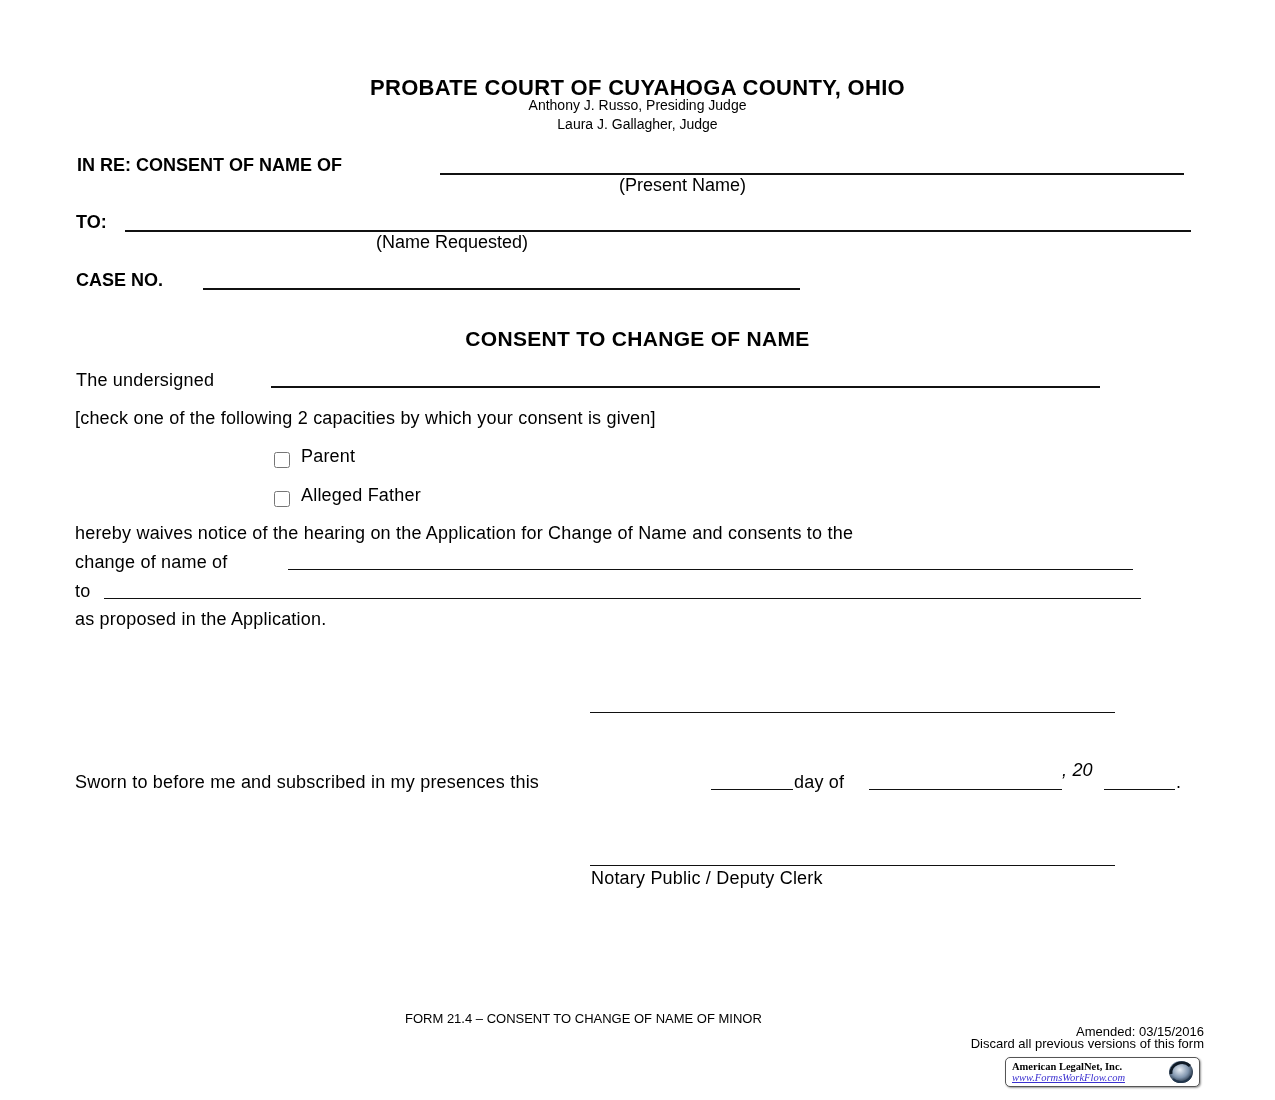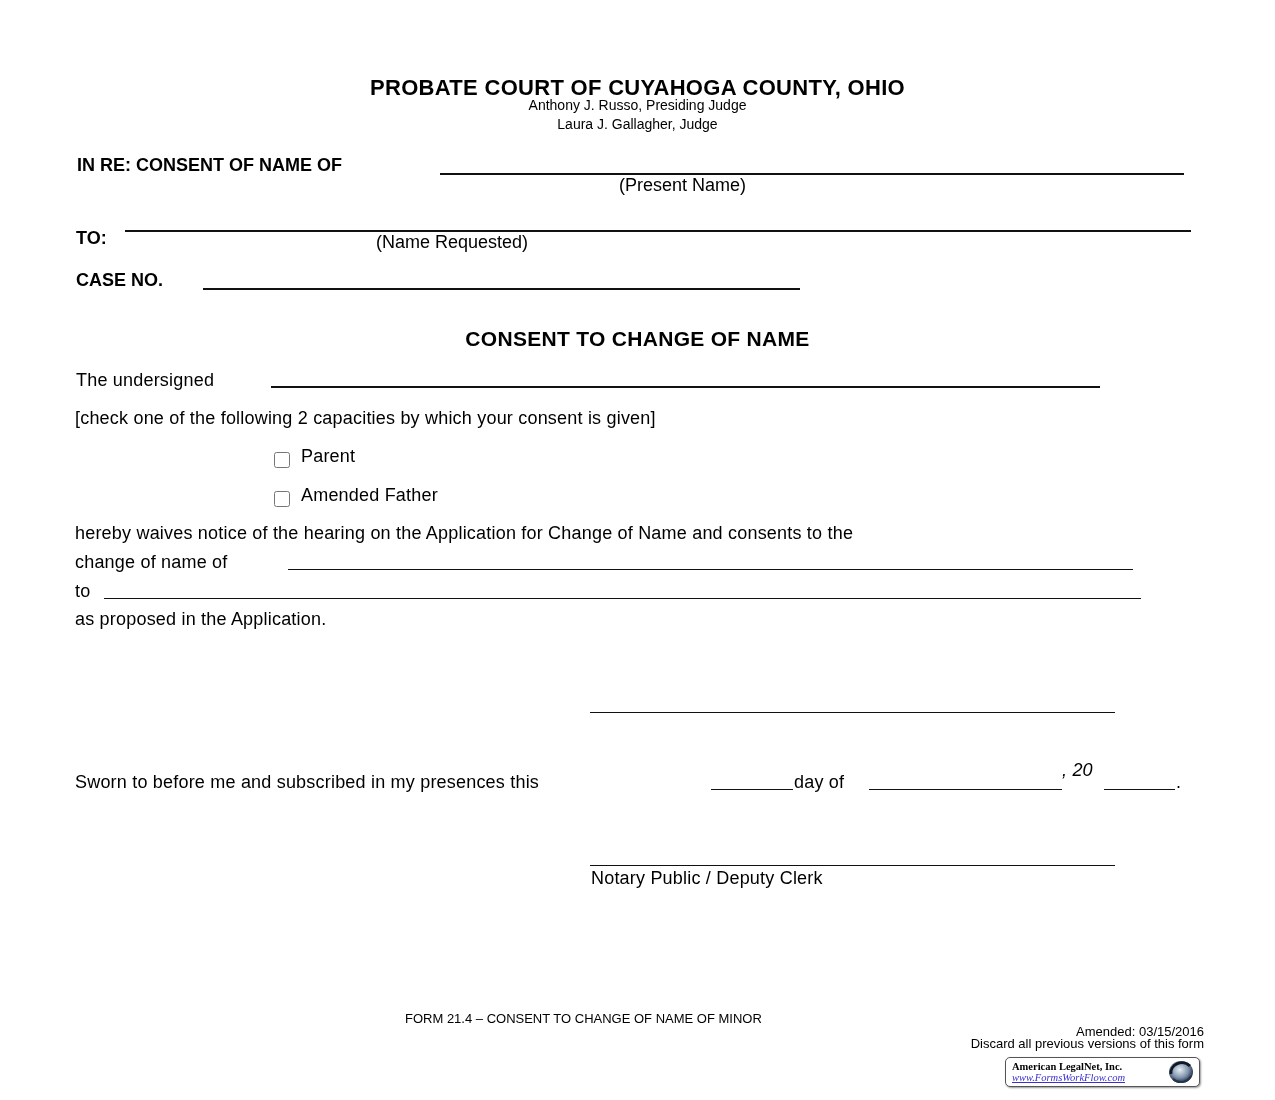--- a/index.html
+++ b/index.html
@@ -32,41 +32,41 @@
 
 <div class="abs center title" style="top:75px;">PROBATE COURT OF CUYAHOGA COUNTY, OHIO</div>
 <div class="abs center sub" style="top:97px;">Anthony J. Russo, Presiding Judge</div>
 <div class="abs center sub" style="top:116px;">Laura J. Gallagher, Judge</div>
 
 <div class="abs lbl-bold" style="left:77px; top:155px;">IN RE: CONSENT OF NAME OF</div>
 <div class="line" style="left:440px; top:173px; width:744px;"></div>
 <input class="field" style="left: 440px; top: 152px; width: 744px; height: 20px;" value="">
 <div class="abs hint" style="left:619px; top:175px;">(Present Name)</div>
 
-<div class="abs lbl-bold" style="left:76px; top:228px;">TO:</div>
+<div class="abs lbl-bold" style="left:76px; top:212px;">TO:</div>
 <div class="line" style="left:125px; top:230px; width:1066px;"></div>
 <input class="field" style="left: 125px; top: 209px; width: 1066px; height: 20px;" value="">
 <div class="abs hint" style="left:376px; top:232px;">(Name Requested)</div>
 
 <div class="abs lbl-bold" style="left:76px; top:270px;">CASE NO.</div>
 <div class="line" style="left:203px; top:288px; width:597px;"></div>
 <input class="field" style="left: 203px; top: 267px; width: 597px; height: 20px;" value="">
 
 <div class="abs center title" style="top:327px; font-size:21px;">CONSENT TO CHANGE OF NAME</div>
 
 <div class="abs body" style="left:76px; top:370px;">The undersigned</div>
 <div class="line" style="left:271px; top:386px; width:829px;"></div>
 <input class="field" style="left: 271px; top: 366px; width: 829px; height: 19px;" value="">
 
 <div class="abs body" style="left:75px; top:408px;">[check one of the following 2 capacities by which your consent is given]</div>
 
 <input type="checkbox" class="check" style="left: 270px; top: 449px;">
 <div class="abs body" style="left:301px; top:446px;">Parent</div>
 <input type="checkbox" class="check" style="left: 270px; top: 488px;">
-<div class="abs body" style="left:301px; top:485px;">Amended Father</div>
+<div class="abs body" style="left:301px; top:485px;">Alleged Father</div>
 
 <div class="abs body" style="left:75px; top:523px;">hereby waives notice of the hearing on the Application for Change of Name and consents to the</div>
 
 <div class="abs body" style="left:75px; top:552px;">change of name of</div>
 <div class="line thin" style="left:288px; top:569px; width:845px;"></div>
 <input class="field" style="left: 288px; top: 549px; width: 845px; height: 19px;" value="">
 
 <div class="abs body" style="left:75px; top:581px;">to</div>
 <div class="line thin" style="left:104px; top:598px; width:1037px;"></div>
 <input class="field" style="left: 104px; top: 578px; width: 1037px; height: 19px;" value="">

